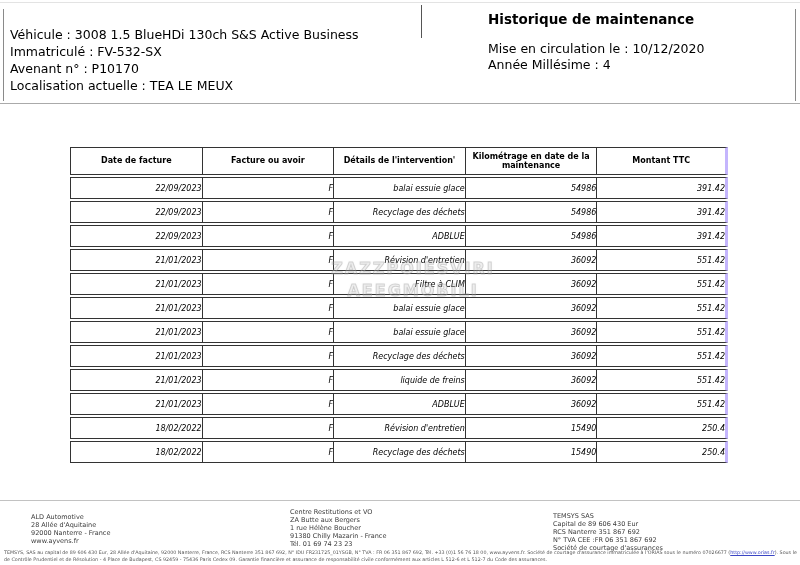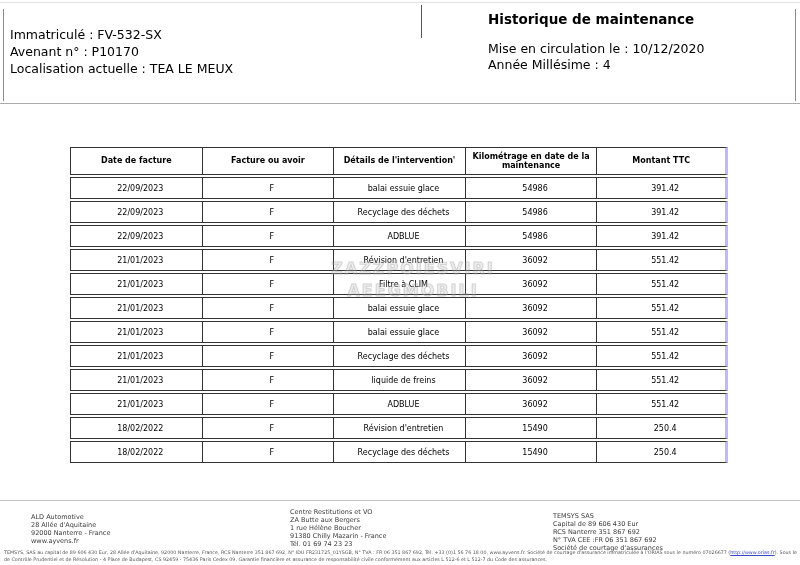--- a/index.html
+++ b/index.html
@@ -22,22 +22,22 @@
 
   
   .tbl-wrap { left:70px; top:145px; width:660px; }
   table { width:658px; border-collapse:separate; border-spacing:0 2px; table-layout:fixed; }
   col { width:20%; }
   th, td { border-top:1px solid #333; border-bottom:1px solid #333; border-left:1px solid #333;
            background:#fff; overflow:hidden; }
   th:last-child, td:last-child { border-right:3px solid #c4b5fd; }
   th { height:28px; font-size:8px; line-height:9.5px; font-weight:bold; text-align:center;
        vertical-align:middle; padding:0 6px; }
-  td { height:22px; font-size:8px; text-align:center; vertical-align:middle; padding:0 0 0 8px;
-       white-space:nowrap; }
+  td { height:22px; font-size:8px; text-align:right; vertical-align:middle; padding:0 0 0 8px;
+       white-space:nowrap;font-style:italic; }
 
   
   .watermark { left:268px; top:258px; width:290px; text-align:center;
                font-size:16px; line-height:22px; font-weight:bold; letter-spacing:2px;
                color:rgba(255,255,255,0.05);
                -webkit-text-stroke:1px rgba(155,155,155,0.40);
                text-shadow:0 0 2px rgba(170,170,170,0.25);
                filter:blur(0.5px); pointer-events:none; user-select:none; }
 
   
@@ -54,20 +54,21 @@
 </head>
 <body>
 
 <div class="hline hline-top"></div>
 <div class="vline vline-left"></div>
 <div class="vline vline-mid"></div>
 <div class="vline vline-right"></div>
 <div class="hline hline-header"></div>
 
 <div class="abs veh-block">
+  <div>Véhicule : 3008 1.5 BlueHDi 130ch S&amp;S Active Business</div>
   <div>Immatriculé : FV-532-SX</div>
   <div>Avenant n° : P10170</div>
   <div>Localisation actuelle : TEA LE MEUX</div>
 </div>
 
 <div class="abs doc-title">Historique de maintenance</div>
 <div class="abs info-block">
   <div>Mise en circulation le : 10/12/2020</div>
   <div>Année Millésime : 4</div>
 </div>

